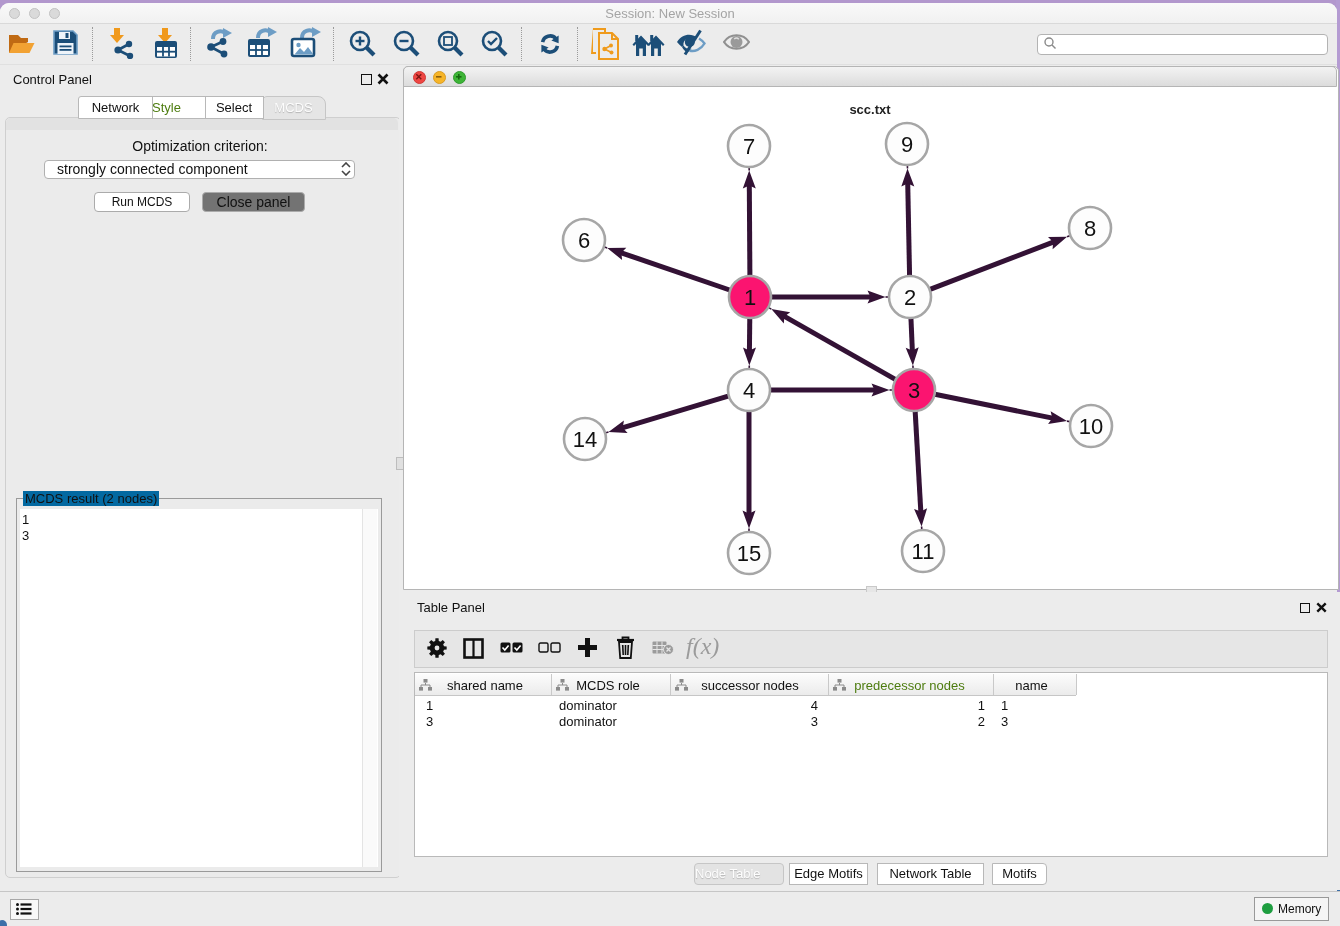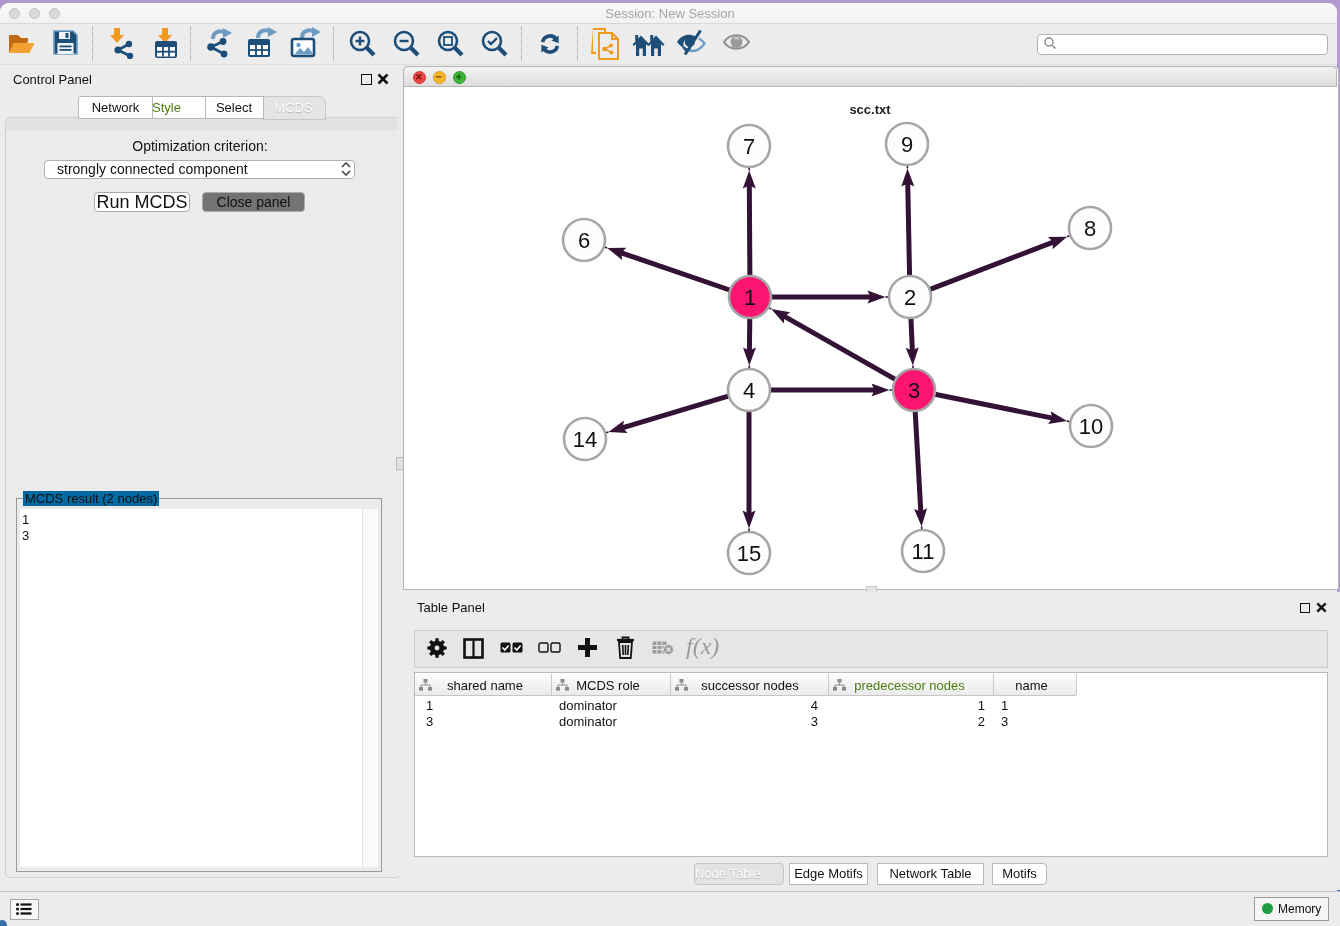--- a/index.html
+++ b/index.html
@@ -181,21 +181,21 @@
 <div class="abs" style="left:205px;top:100px;width:58px;text-align:center;font-size:13px;color:#111;">Select</div>
 <div class="abs" style="left:262px;top:100px;width:63px;text-align:center;font-size:13px;color:#fdfdfd;text-shadow:0 1px 1px #b4b4b4;">MCDS</div>
 
 <div class="abs" style="left:0;top:138px;width:400px;text-align:center;font-size:14px;color:#111;">Optimization criterion:</div>
 <div class="abs" style="left:44px;top:160px;width:309px;height:17px;background:#fff;border:1px solid #b0b0b0;border-radius:4px;"></div>
 <div class="abs" style="left:57px;top:161px;font-size:14px;color:#111;">strongly connected component</div>
 <svg class="abs" style="left:340px;top:162px;" width="12" height="14" viewBox="0 0 12 14">
     <path d="M2 5 L6 1 L10 5" fill="none" stroke="#444" stroke-width="1.6"></path>
     <path d="M2 9 L6 13 L10 9" fill="none" stroke="#444" stroke-width="1.6"></path>
   </svg>
-<div class="abs" style="left:94px;top:192px;width:94px;height:18px;background:#fff;border:1px solid #ababab;border-radius:4px;text-align:center;font-size:18px;color:#111;line-height:18px;">Run MCDS</div>
+<div class="abs" style="left:94px;top:192px;width:94px;height:18px;background:#fff;border:1px solid #ababab;border-radius:4px;text-align:center;font-size:12px;color:#111;line-height:18px;">Run MCDS</div>
 <div class="abs" style="left:202px;top:192px;width:101px;height:18px;background:#737373;border:1px solid #ababab;border-radius:4px;text-align:center;font-size:14px;color:#111;line-height:18px;">Close panel</div>
 
 <div class="abs" style="left:16px;top:498px;width:364px;height:372px;border:1px solid #9a9a9a;"></div>
 <div class="abs" style="left:23px;top:491px;background:#0369a1;padding:0 2px;font-size:13px;color:#111;">MCDS result (2 nodes)</div>
 <div class="abs" style="left:20px;top:509px;width:358px;height:358px;background:#fff;"></div>
 <div class="abs" style="left:362px;top:509px;width:14px;height:358px;background:#fafafa;border-left:1px solid #e4e4e4;"></div>
 <div class="abs" style="left:22px;top:512px;font-size:13px;color:#111;line-height:16px;">1<br>3</div>
 
 <div class="abs" style="left:399px;top:66px;width:4px;height:824px;background:#ececec;"></div>
 <div class="abs" style="left:396px;top:457px;width:7px;height:11px;background:#e0e0e0;border:1px solid #bdbdbd;"></div>

